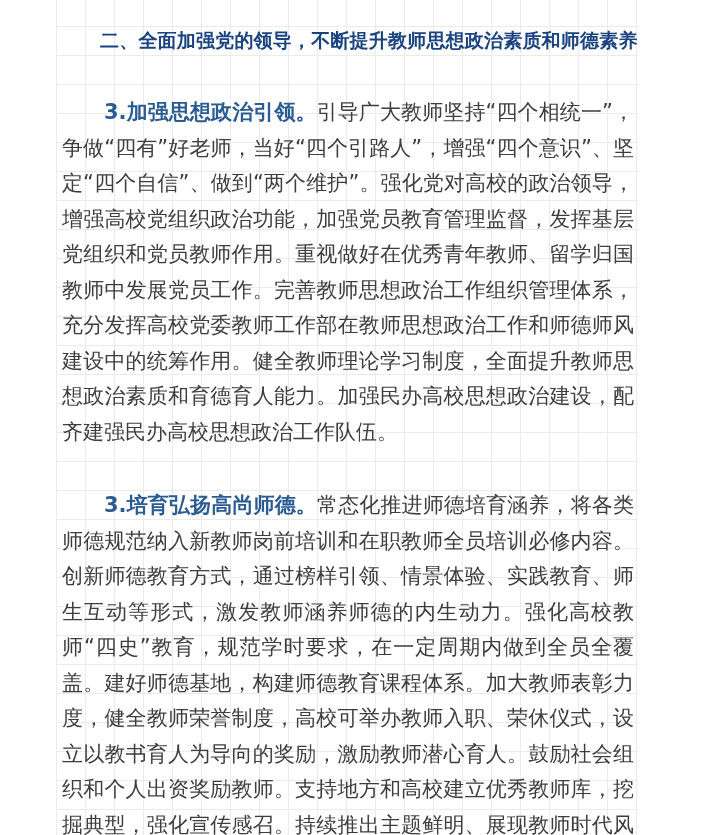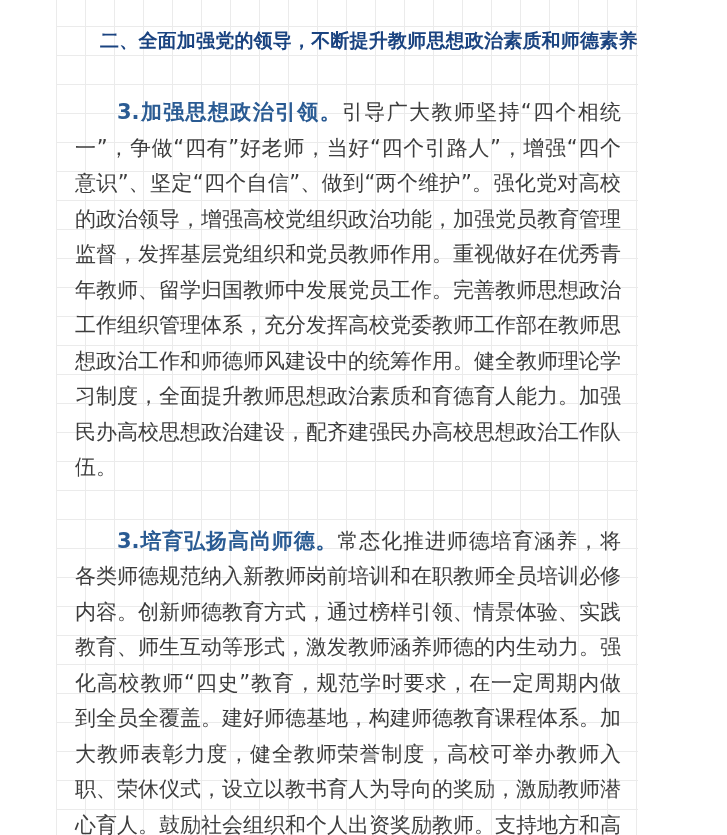--- a/index.html
+++ b/index.html
@@ -46,21 +46,21 @@
     color: var(--title-blue, #1a4380);
     text-indent: 2em;
     white-space: nowrap;
   }
   .para {
     font-size: 21px;
     line-height: 35.5px;
     color: var(--body-text, #3d3d3d);
     text-align: justify;
     text-indent: 2em;
-    margin: 13px;
+    margin: 0;
   }
   .para-3 { margin-top: 42px; }
   .para-4 { margin-top: 38px; }
   .lead {
     font-weight: bold;
     color: var(--lead-blue, #2a5b93);
   }
 </style>
 </head>
 <body>

